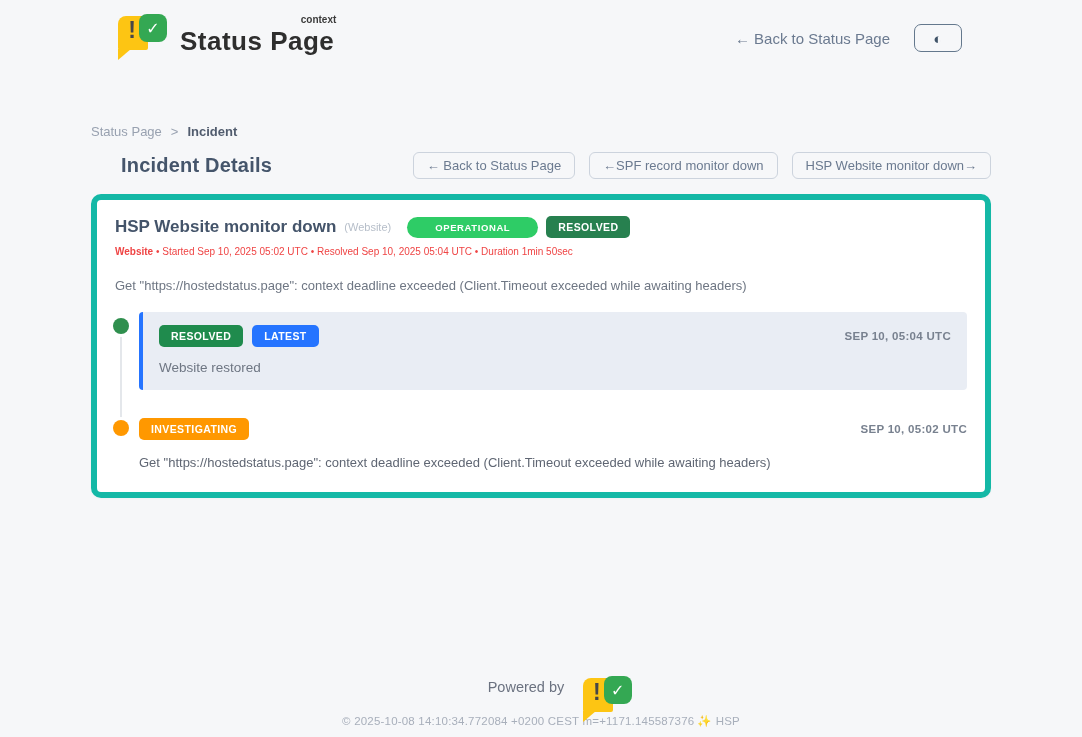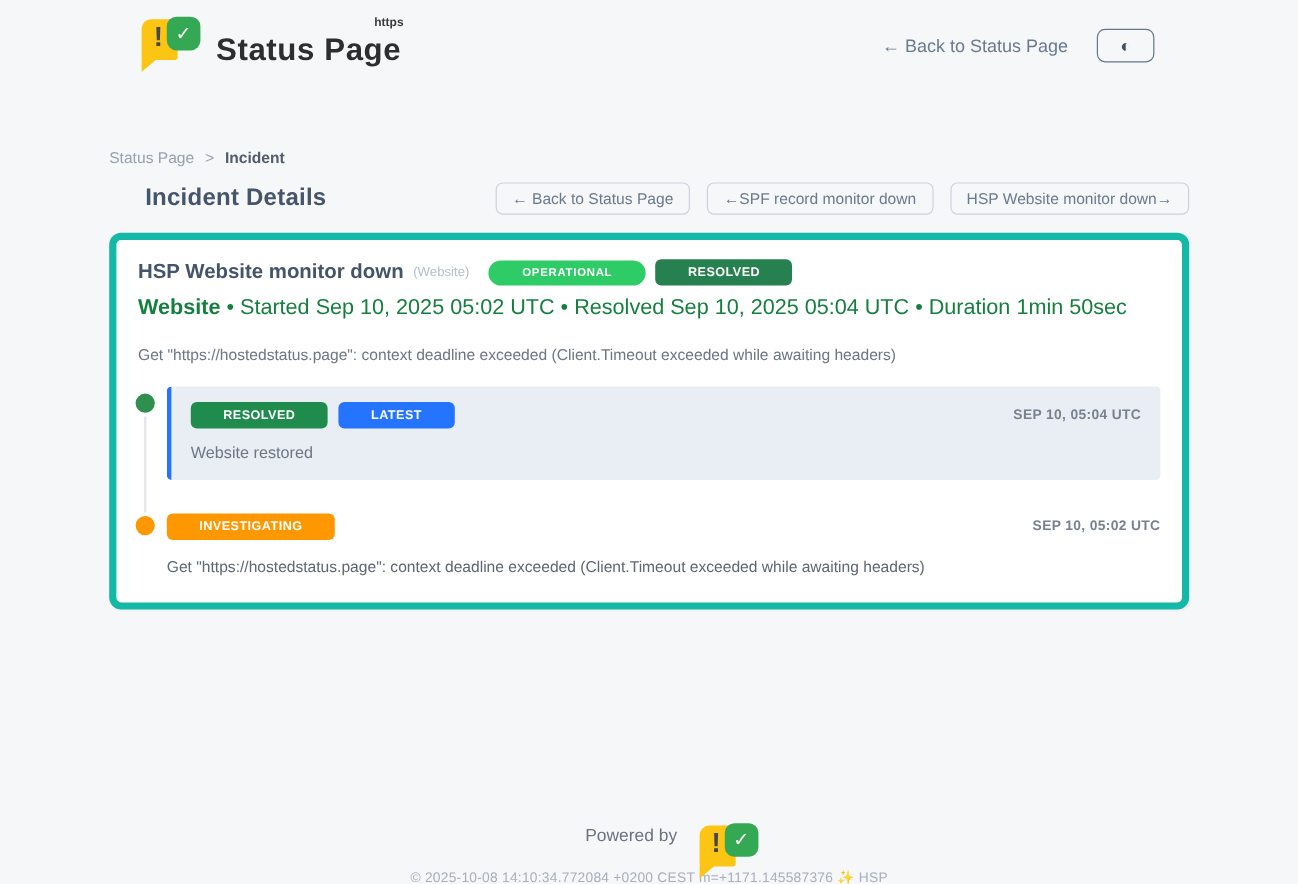--- a/index.html
+++ b/index.html
@@ -65,28 +65,28 @@
   }
   .card-title-row { display:flex; align-items:center; gap:8px; }
   .incident-title { font-size:17px; font-weight:700; color:#44546a; }
   .incident-monitor { font-size:11px; font-weight:400; color:#b6bec9; margin-right:8px; }
   .pill {
     background:#2ecc66; color:#fff; font-size:9.5px; font-weight:700;
     letter-spacing:0.6px; padding:5px 28px; border-radius:999px;
   }
   .badge {
     color:#fff; font-size:10.5px; font-weight:700; letter-spacing:0.4px;
-    padding:5px 27px; border-radius:5px;
+    padding:5px 12px; border-radius:5px;
   }
   .badge.green-dark { background:#27804f; }
   .badge.green-mid  { background:#1f8b4d; }
   .badge.blue       { background:#2574ff; }
   .badge.orange     { background:#ff9800; }
 
-  .meta { margin-top:8px; font-size:18px; color:#15803d; }
+  .meta { margin-top:8px; font-size:10px; color:#ef4444; }
   .meta b { font-weight:700; }
 
   .description { margin-top:21px; font-size:13px; color:#6e7683; }
 
   
   .timeline { margin-top:19px; position:relative; }
   .tl-line { position:absolute; left:5px; top:18px; width:2px; height:94px; background:#e4e7eb; }
   .tl-entry { position:relative; padding-left:24px; }
   .tl-entry + .tl-entry { margin-top:28px; }
   .tl-dot {
@@ -121,21 +121,21 @@
     <div class="logo-icon">
       <div class="li-yellow"></div>
       <div class="li-tail"></div>
       <div class="li-exclaim">!</div>
       <div class="li-green">
         <div class="li-check">✓</div>
       </div>
     </div>
     <div class="logo-textwrap">
       <span class="logo-text">Status Page</span>
-      <span class="logo-sup">https</span>
+      <span class="logo-sup">context</span>
     </div>
   </div>
   <div class="header-right">
     <a class="back-link">← Back to Status Page</a>
     <button class="theme-toggle">
       <span class="glyph">◐</span>
     </button>
   </div>
 </div>
 

